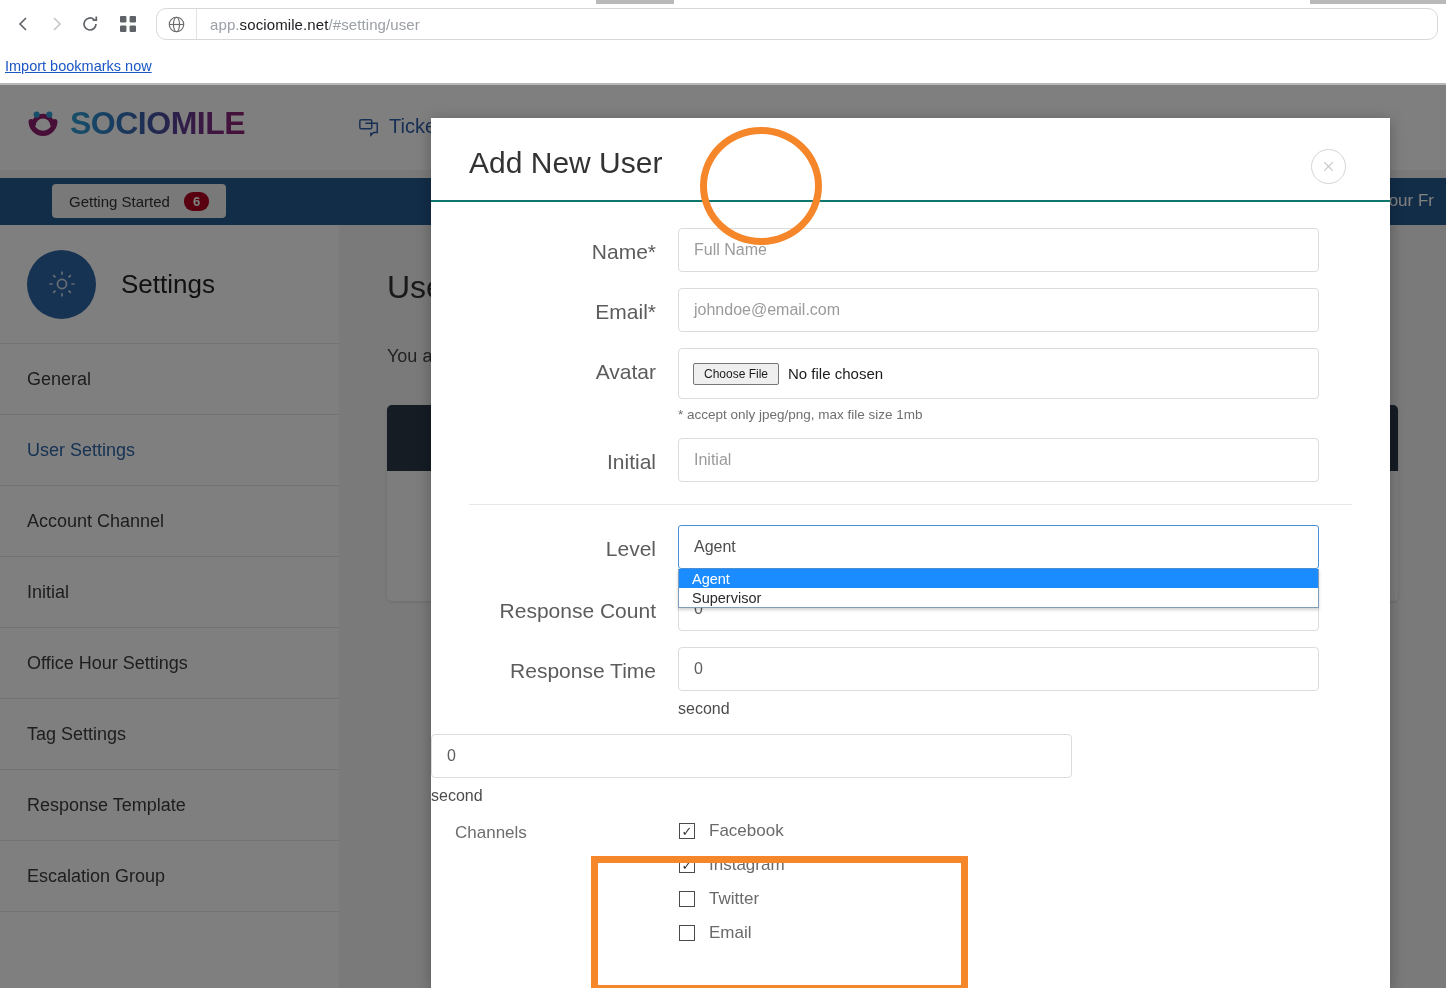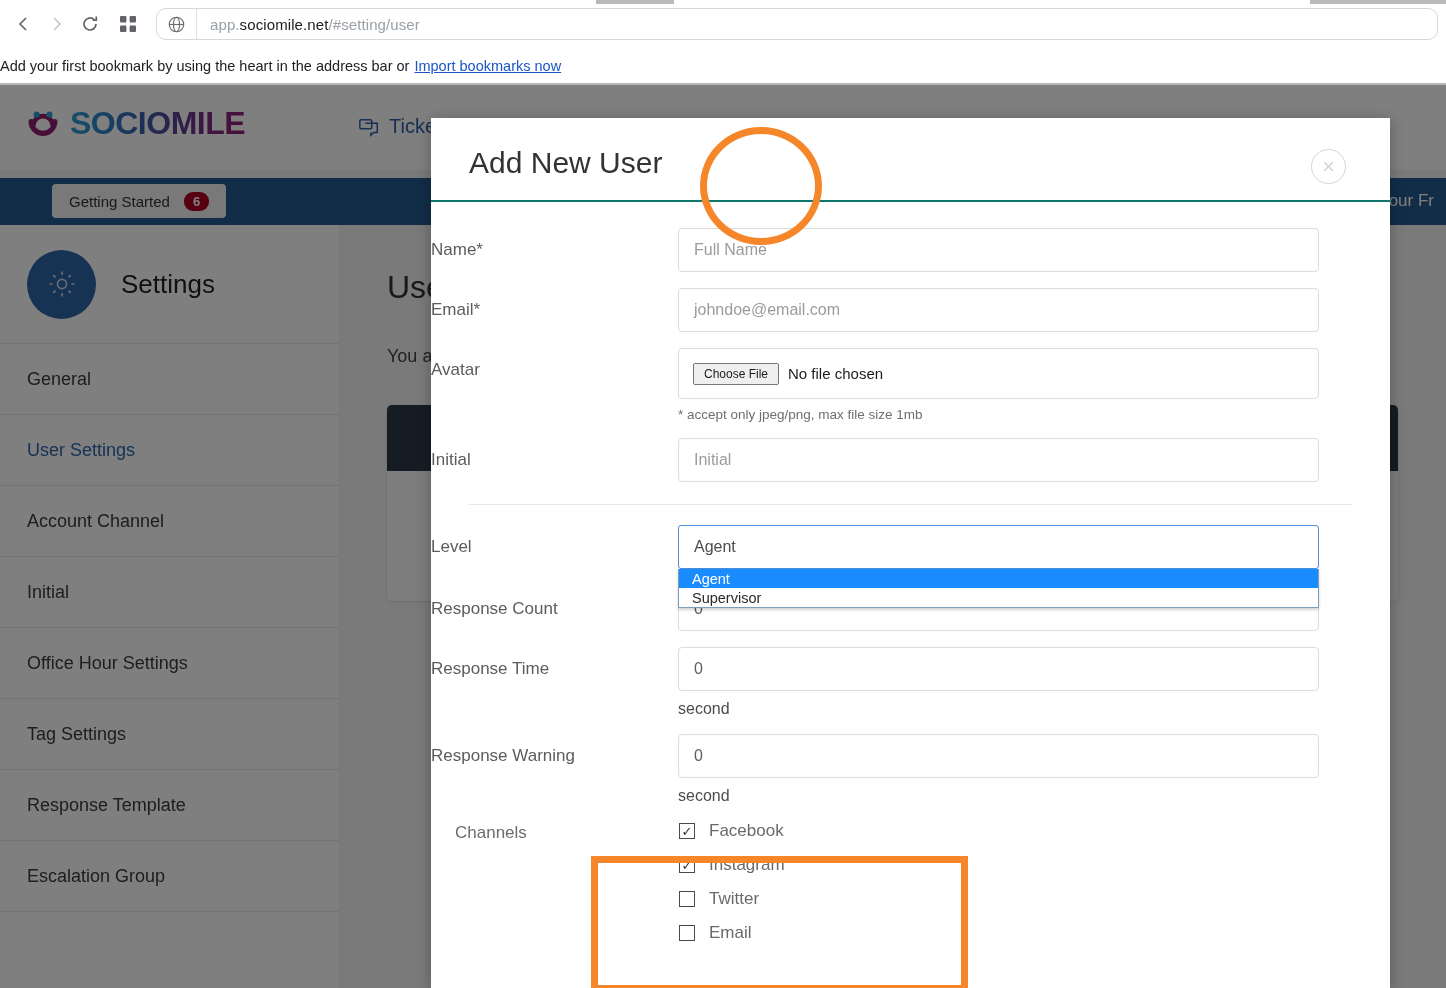--- a/index.html
+++ b/index.html
@@ -160,22 +160,22 @@
     width: 35px; height: 35px; border-radius: 50%; border: 1px solid #d5d5d5;
     display: flex; align-items: center; justify-content: center; color: #c9c9c9;
   }
 
   #modal-body { position: relative; padding: 26px 0 0 0; }
 
   .form-row {
     display: flex; align-items: flex-start; margin-bottom: 16px;
   }
   .form-label {
-    width: 247px; text-align: left; padding-right: 22px; padding-top: 12px;
-    font-size: 17px; color: #5c5c5c; white-space: nowrap;
+    width: 247px; text-align: right; padding-right: 22px; padding-top: 12px;
+    font-size: 21px; color: #5c5c5c; white-space: nowrap;
   }
   .form-control { width: 641px; }
   .text-input {
     width: 641px; height: 44px; border: 1px solid #dcdcdc; border-radius: 4px;
     background: #fff; font-size: 16px; color: #9b9b9b;
     display: flex; align-items: center; padding: 0 15px;
     font-family: "Liberation Sans", sans-serif;
   }
   .text-input.value-filled { color: #5d5d5d; }
   .field-hint { font-size: 13.5px; color: #6f6f6f; margin-top: 8px; }
@@ -278,21 +278,20 @@
         <circle cx="10" cy="10" r="7.6"></circle>
         <ellipse cx="10" cy="10" rx="3.2" ry="7.6"></ellipse>
         <line x1="2.4" y1="10" x2="17.6" y2="10"></line>
       </svg>
     </div>
     <div id="url-text">app.<span class="host-strong">sociomile.net</span>/#setting/user</div>
   </div>
 </div>
 
 <div id="bookmark-bar">
-  <span id="bookmark-hint">Add your first bookmark by using the heart in the address bar or</span>
   <span id="import-bookmarks-link">Import bookmarks now</span>
 </div>
 <div id="chrome-bottom-border"></div>
 
 <div id="app-page">
 
   <div id="app-header">
     <div id="brand-logo">
       <svg id="brand-mark" viewBox="0 0 40 40">
         <path d="M6 12 A14 14 0 0 0 34 12 L28.5 12 A8.5 8.5 0 0 1 11.5 12 Z" fill="#8e1f6f" transform="rotate(180 20 17)"></path>
@@ -466,21 +465,20 @@
 
     <div class="form-row" style="margin-top:10px;">
       <div class="form-label">Response Time</div>
       <div class="form-control">
         <div class="text-input value-filled">0</div>
         <div class="unit-hint">second</div>
       </div>
     </div>
 
     <div class="form-row" style="margin-top:8px;">
-      <div class="form-label">Response Warning</div>
       <div class="form-control">
         <div class="text-input value-filled">0</div>
         <div class="unit-hint">second</div>
       </div>
     </div>
 
     <div class="form-row" id="channels-row">
       <div id="channels-label">Channels</div>
       <div id="channels-list">
         <div class="channel-option">

